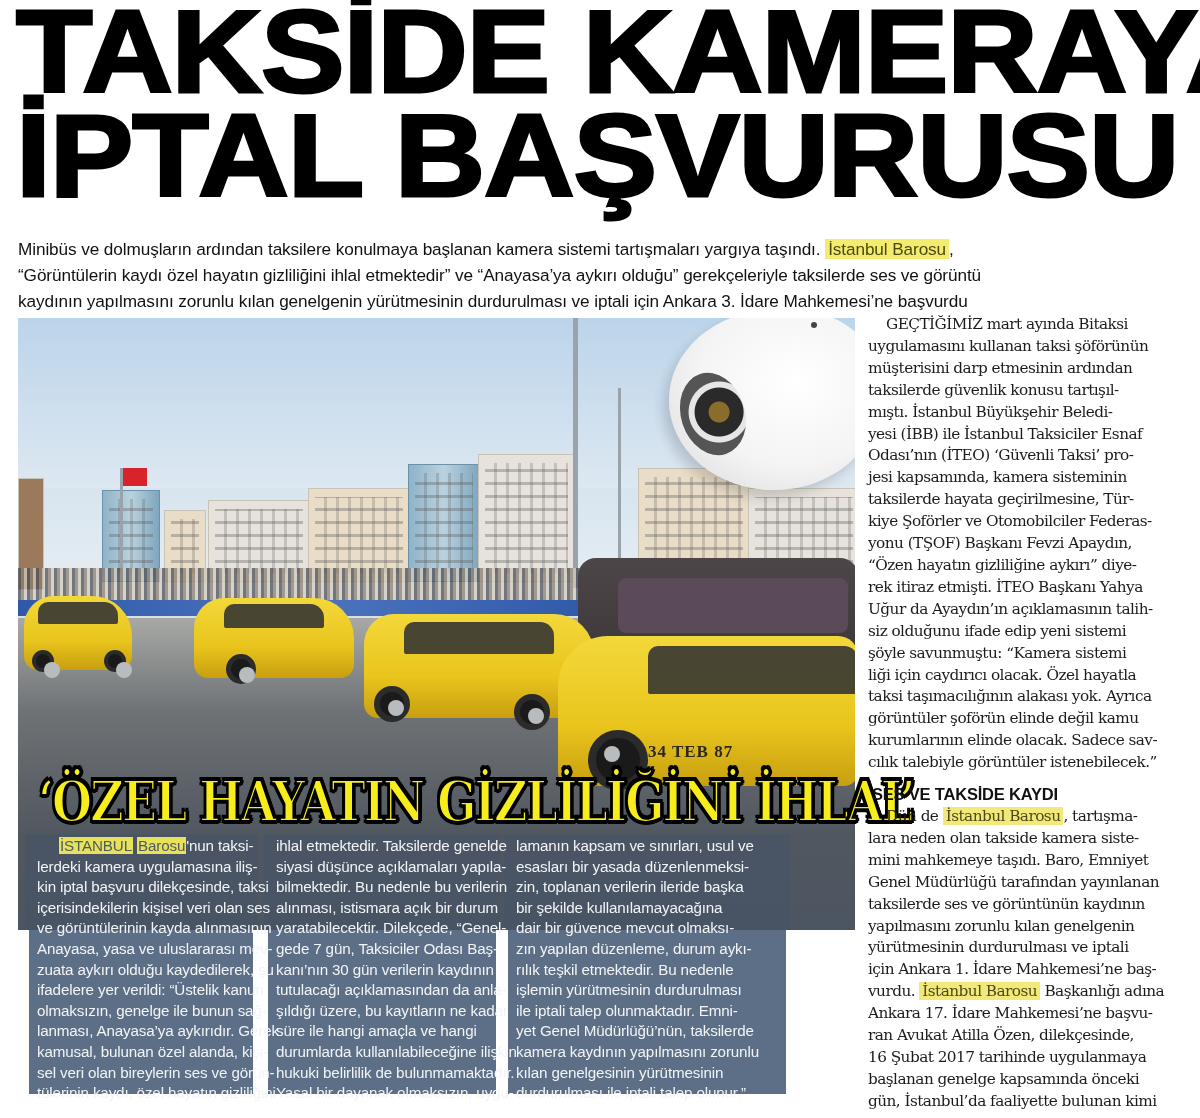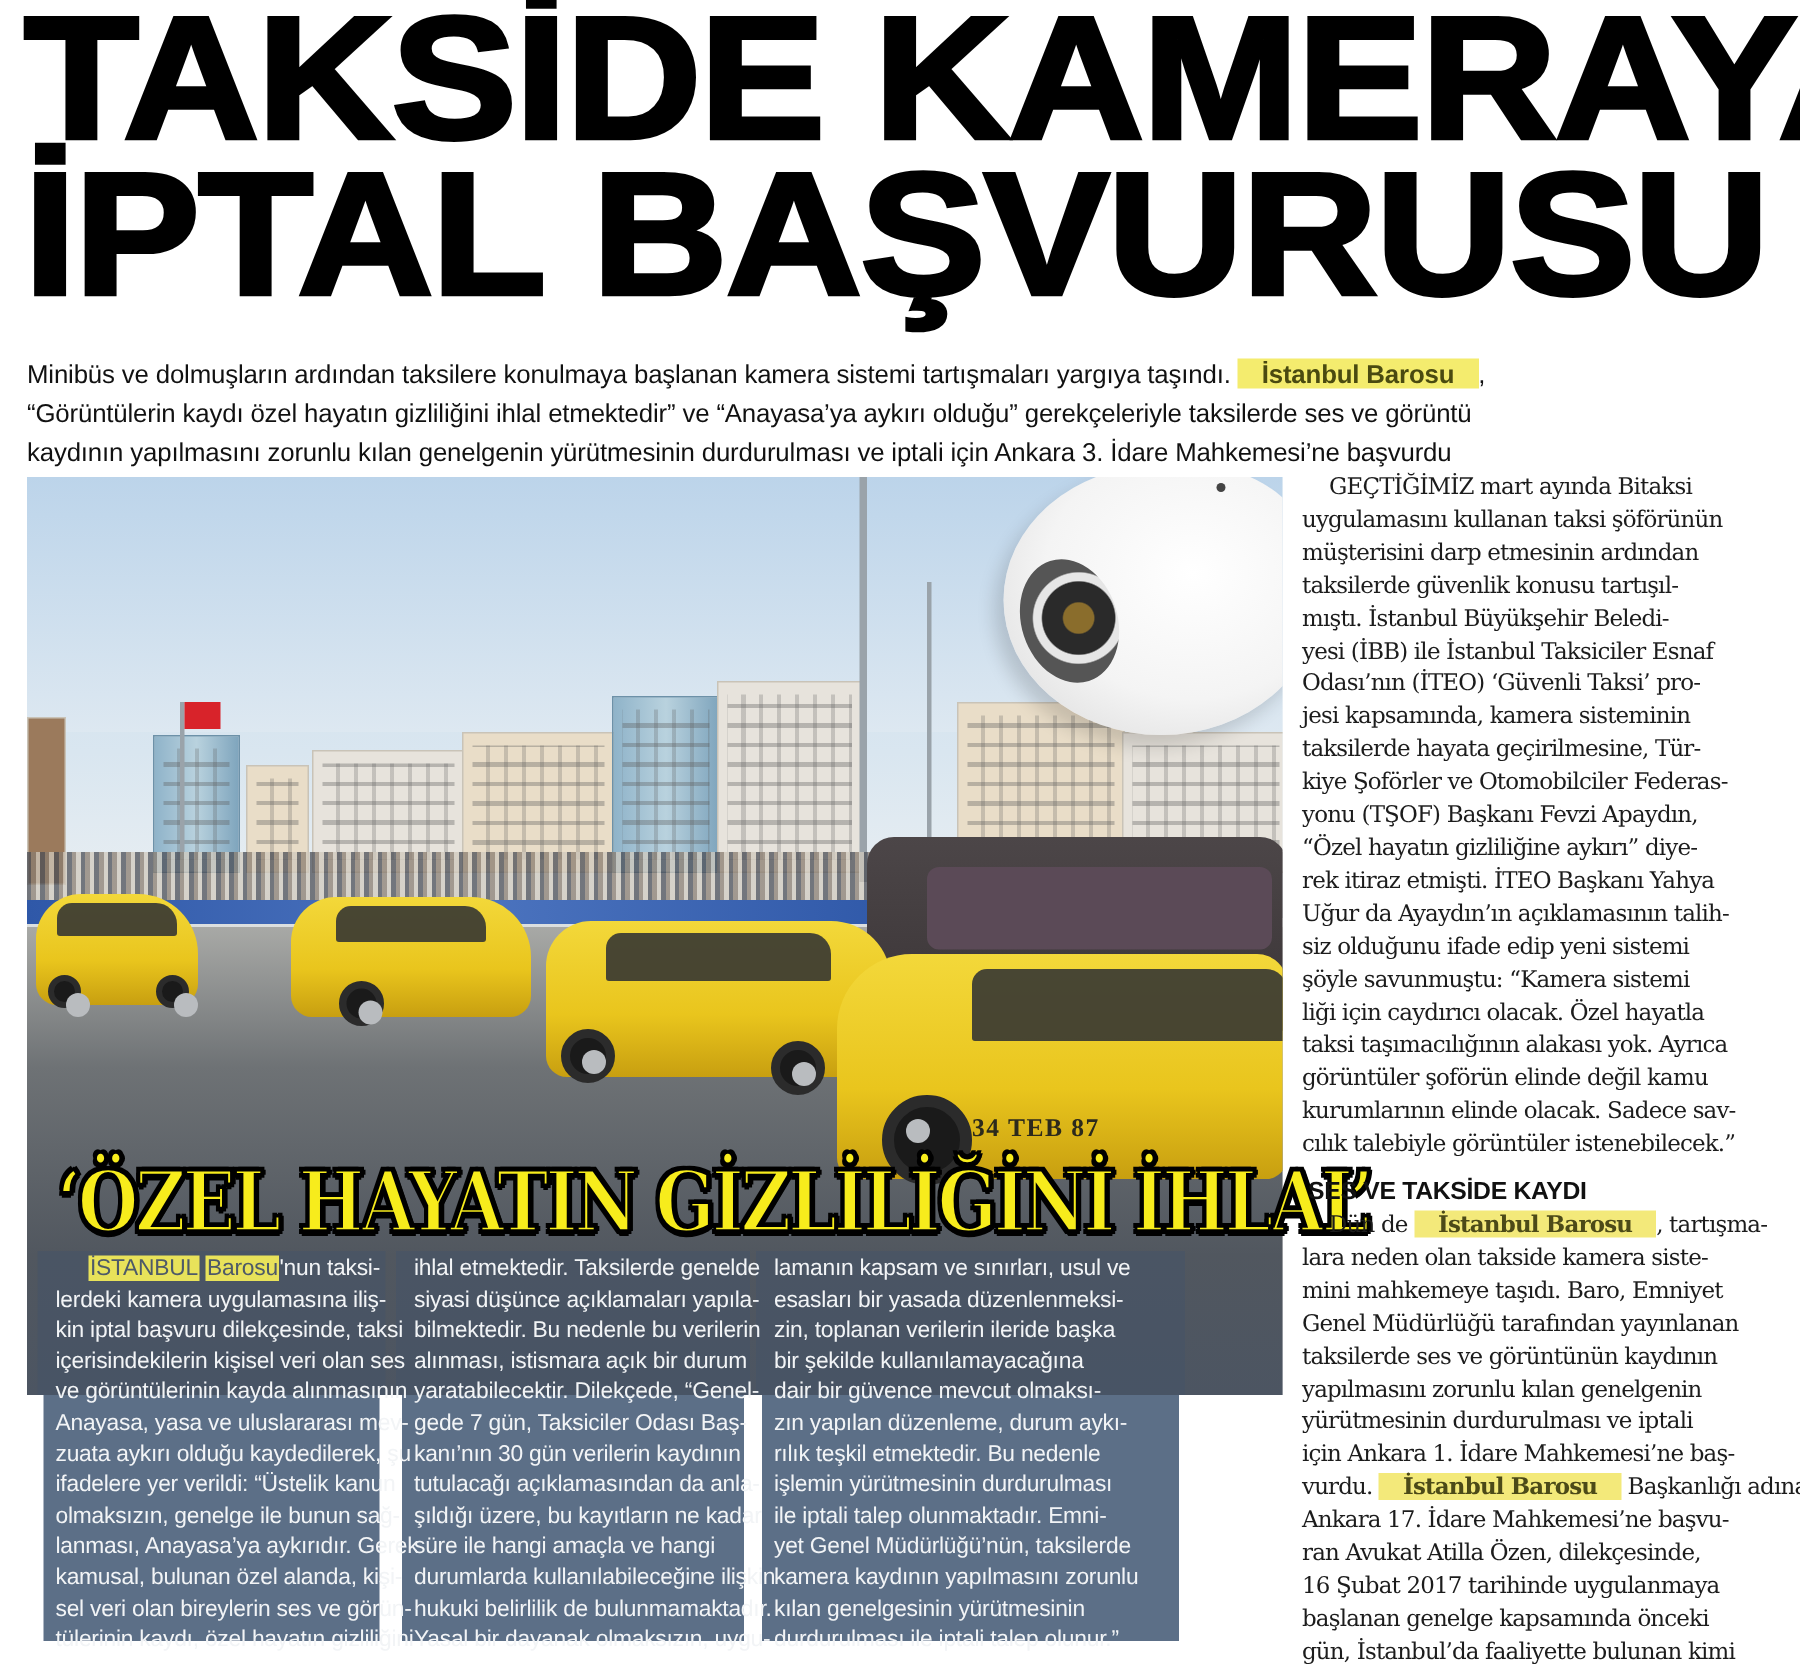--- a/index.html
+++ b/index.html
@@ -13,21 +13,21 @@
       -webkit-text-stroke: 3px #000;
     }
     .headline .line { display: block; white-space: nowrap; }
 
     .deck {
       position: absolute; left: 18px; top: 236px; width: 1180px;
       font-family: "Liberation Sans", sans-serif; font-size: 17.2px; line-height: 26px;
       color: #111; letter-spacing: -0.1px;
     }
     .deck .ln { display: block; white-space: nowrap; }
-    .hl { background: #f4ec6e; color: #4a4a10; padding: 0 16px; font-weight: bold; }
+    .hl { background: #f4ec6e; color: #4a4a10; padding: 0 3px; }
 
     
     .photo {
       position: absolute; left: 18px; top: 318px; width: 837px; height: 612px; overflow: hidden;
       background: linear-gradient(180deg, #c9dcec 0%, #d9e6f0 30%, #e8eef2 45%, #b8b4a8 60%, #7a7a78 75%, #5b6068 88%, #505864 100%);
     }
     .sky { position: absolute; left: 0; top: 0; width: 100%; height: 170px; background: linear-gradient(180deg,#bcd4ea,#dde8f1); }
     .bldg { position: absolute; background: #e7e3dc; border: 1px solid #c9c3b7; }
     .bldg.glass { background: linear-gradient(90deg,#8fb3c9,#b9d2de,#7fa5bd); border-color:#6d91a8; }
     .bldg.tan { background: #e9ddc8; }
@@ -236,21 +236,21 @@
   <span class="ln">uygulamasını kullanan taksi şöförünün</span>
   <span class="ln">müşterisini darp etmesinin ardından</span>
   <span class="ln">taksilerde güvenlik konusu tartışıl-</span>
   <span class="ln">mıştı. İstanbul Büyükşehir Beledi-</span>
   <span class="ln">yesi (İBB) ile İstanbul Taksiciler Esnaf</span>
   <span class="ln">Odası’nın (İTEO) ‘Güvenli Taksi’ pro-</span>
   <span class="ln">jesi kapsamında, kamera sisteminin</span>
   <span class="ln">taksilerde hayata geçirilmesine, Tür-</span>
   <span class="ln">kiye Şoförler ve Otomobilciler Federas-</span>
   <span class="ln">yonu (TŞOF) Başkanı Fevzi Apaydın,</span>
-  <span class="ln">“Özel hayatın gizliliğine aykırı” diye-</span>
+  <span class="ln">“Özen hayatın gizliliğine aykırı” diye-</span>
   <span class="ln">rek itiraz etmişti. İTEO Başkanı Yahya</span>
   <span class="ln">Uğur da Ayaydın’ın açıklamasının talih-</span>
   <span class="ln">siz olduğunu ifade edip yeni sistemi</span>
   <span class="ln">şöyle savunmuştu: “Kamera sistemi</span>
   <span class="ln">liği için caydırıcı olacak. Özel hayatla</span>
   <span class="ln">taksi taşımacılığının alakası yok. Ayrıca</span>
   <span class="ln">görüntüler şoförün elinde değil kamu</span>
   <span class="ln">kurumlarının elinde olacak. Sadece sav-</span>
   <span class="ln">cılık talebiyle görüntüler istenebilecek.”</span>
 

